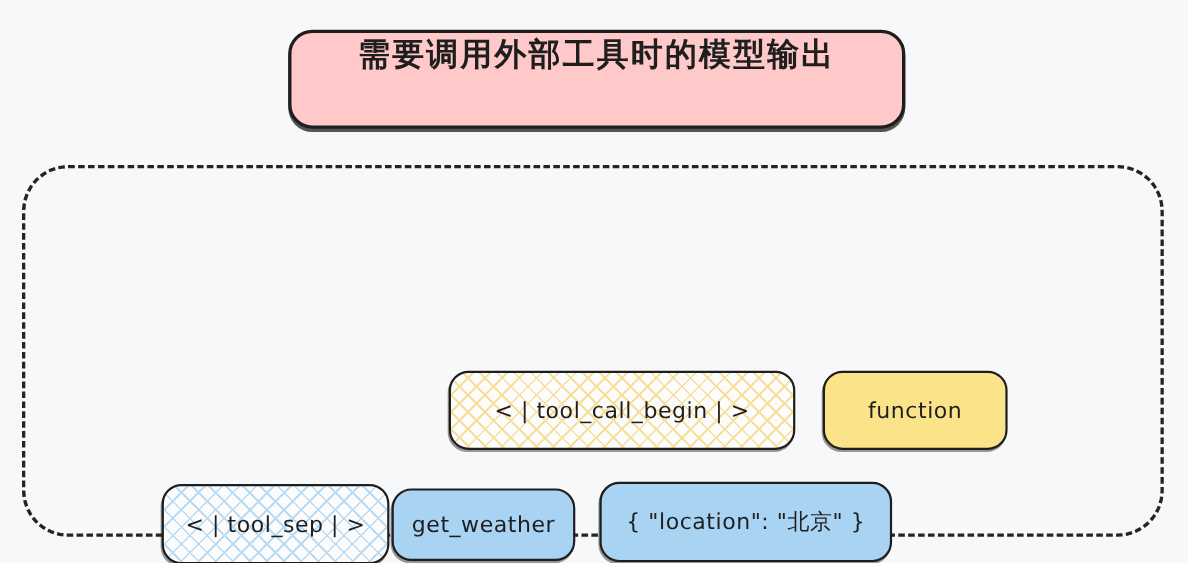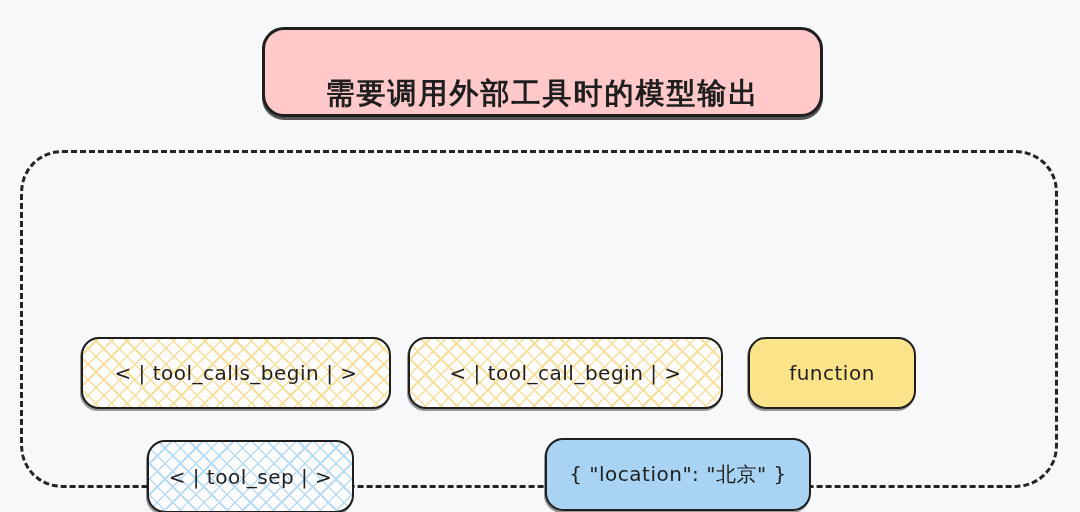--- a/index.html
+++ b/index.html
@@ -27,21 +27,21 @@
 
   
   .title-box {
     position: absolute;
     left: 262px; top: 27px;
     width: 561px; height: 90px;
     background: var(--title-fill);
     border: 3px solid var(--border);
     border-radius: 22px;
     box-shadow: 0 3px 0 rgba(30,30,30,0.75);
-    display: flex; align-items: flex-end; justify-content: center;
+    display: flex; align-items: flex-start; justify-content: center;
   }
   .title-text {
     font-size: 29px;
     font-weight: 600;
     letter-spacing: 2px;
     white-space: nowrap;
   }
 
   
   .token-container {
@@ -95,35 +95,35 @@
 <body>
 
 <div class="canvas">
 
   <div class="title-box">
     <span class="title-text">需要调用外部工具时的模型输出</span>
   </div>
 
   <div class="token-container">
 
-    <div class="token-box t0 v-yellow-hatch">
-      <span class="token-label">&lt; | tool_calls_begin | &gt;</span>
-    </div>
 
     <div class="token-box t1 v-yellow-hatch">
       <span class="token-label">&lt; | tool_call_begin | &gt;</span>
     </div>
 
     <div class="token-box t2 v-yellow-solid">
       <span class="token-label">function</span>
     </div>
 
     <div class="token-box t3 v-blue-hatch">
       <span class="token-label">&lt; | tool_sep | &gt;</span>
     </div>
 
+    <div class="token-box t4 v-blue-solid">
+      <span class="token-label">get_weather</span>
+    </div>
 
     <div class="token-box t5 v-blue-solid">
       <span class="token-label">{ "location": "北京" }</span>
     </div>
 
   </div>
 </div>
 
 </body></html>

